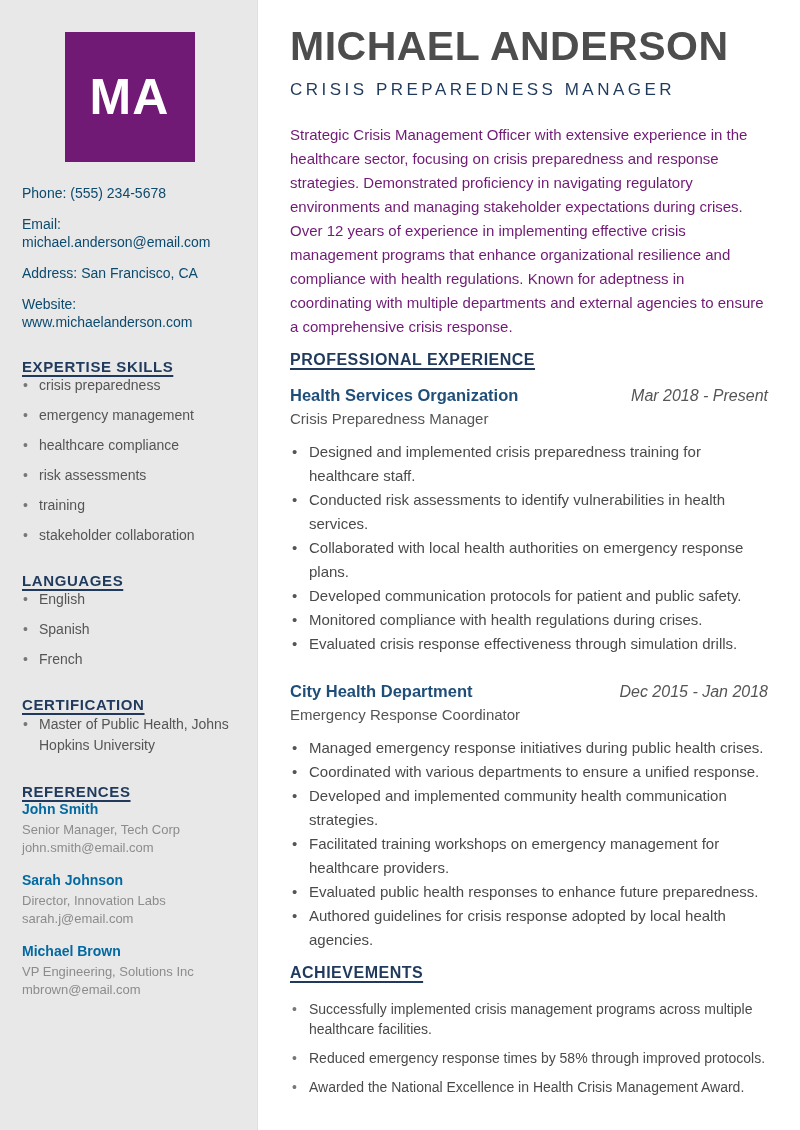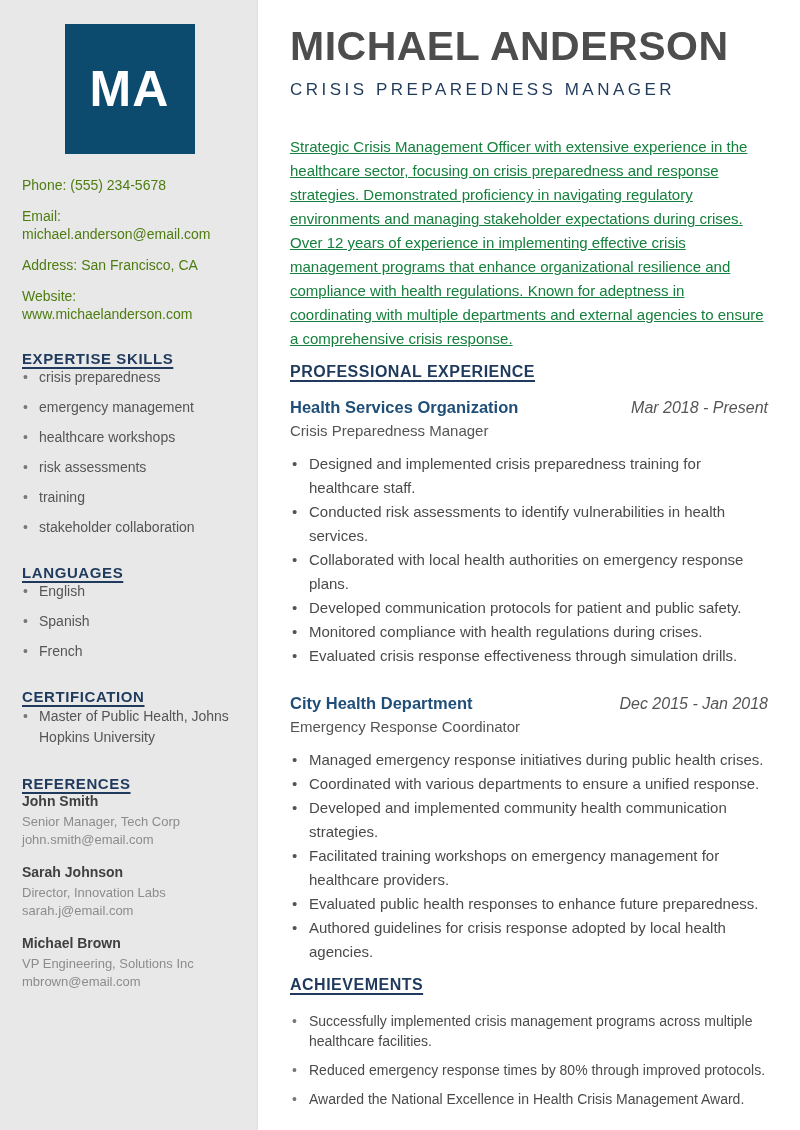--- a/index.html
+++ b/index.html
@@ -19,36 +19,36 @@
   .sidebar {
     width: 258px;
     flex: 0 0 258px;
     background: #e8e8e8;
     padding: 24px 20px 30px 22px;
     border-right: 1px solid #e0e0e0;
   }
   .avatar {
     width: 130px;
     height: 130px;
-    margin: 0 auto;
-    background: #0c4a6e;
+    margin: 8px auto;
+    background: #701a75;
     display: flex;
     align-items: center;
     justify-content: center;
   }
   .avatar-initials {
     color: #ffffff;
     font-size: 50px;
     font-weight: 600;
     letter-spacing: 1px;
   }
   .contact { margin-top: 22px; }
   .contact-line {
     font-size: 14px;
-    color: #4d7c0f;
+    color: #0c4a6e;
     margin-bottom: 13px;
     line-height: 18px;
   }
   .side-section { margin-top: 27px; }
   .side-heading {
     display: inline-block;
     font-size: 15px;
     font-weight: 700;
     color: #1f3a5c;
     letter-spacing: 0.6px;
@@ -70,21 +70,21 @@
     position: absolute;
     left: 1px;
     top: 0;
     color: #777777;
   }
   .cert-list li { line-height: 21px; }
   .ref-entry { margin-bottom: 15px; }
   .ref-name {
     font-size: 14px;
     font-weight: 700;
-    color: #404040;
+    color: #0369a1;
     margin-bottom: 4px;
   }
   .ref-line {
     font-size: 13px;
     color: #8c8c8c;
     line-height: 18px;
   }
 
   
   .main {
@@ -100,25 +100,24 @@
     line-height: 1.1;
   }
   .headline {
     font-size: 17px;
     font-weight: 400;
     color: #1f3a5c;
     letter-spacing: 3.5px;
     margin-top: 11px;
   }
   .summary {
-    margin-top: 35px;
+    margin-top: 23px;
     font-size: 15px;
     line-height: 24px;
-    color: #15803d;
-    text-decoration: underline;
+    color: #701a75;
   }
   .main-section { margin-top: 12px; }
   .main-heading {
     display: inline-block;
     font-size: 16px;
     font-weight: 700;
     color: #1f3a5c;
     letter-spacing: 0.5px;
     text-decoration: underline;
     text-decoration-thickness: 1.5px;
@@ -193,21 +192,21 @@
       <div class="contact-line">Email: michael.anderson@email.com</div>
       <div class="contact-line">Address: San Francisco, CA</div>
       <div class="contact-line">Website: www.michaelanderson.com</div>
     </div>
 
     <div class="side-section">
       <div class="side-heading">EXPERTISE SKILLS</div>
       <ul class="side-list">
         <li>crisis preparedness</li>
         <li>emergency management</li>
-        <li>healthcare workshops</li>
+        <li>healthcare compliance</li>
         <li>risk assessments</li>
         <li>training</li>
         <li>stakeholder collaboration</li>
       </ul>
     </div>
 
     <div class="side-section">
       <div class="side-heading">LANGUAGES</div>
       <ul class="side-list">
         <li>English</li>
@@ -287,19 +286,19 @@
           <li>Evaluated public health responses to enhance future preparedness.</li>
           <li>Authored guidelines for crisis response adopted by local health agencies.</li>
         </ul>
       </div>
     </section>
 
     <section class="main-section">
       <div class="main-heading">ACHIEVEMENTS</div>
       <ul class="achieve-list">
         <li>Successfully implemented crisis management programs across multiple healthcare facilities.</li>
-        <li>Reduced emergency response times by 80% through improved protocols.</li>
+        <li>Reduced emergency response times by 58% through improved protocols.</li>
         <li>Awarded the National Excellence in Health Crisis Management Award.</li>
       </ul>
     </section>
 
   </main>
 </div>
 
 </body></html>

